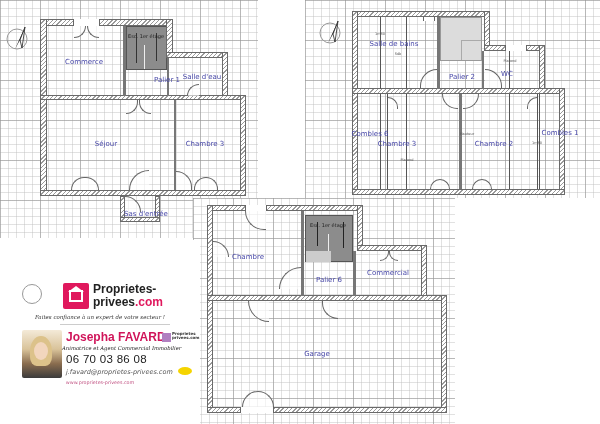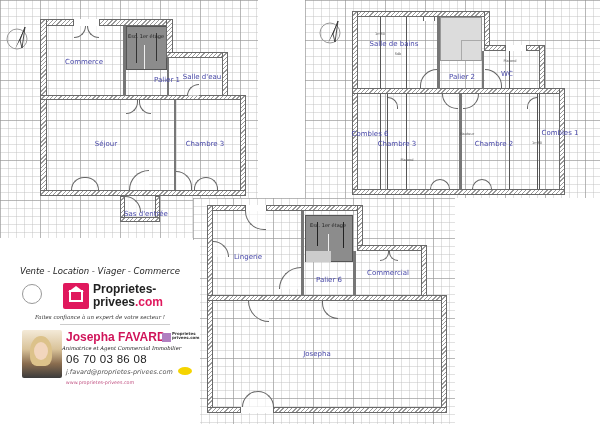--- a/index.html
+++ b/index.html
@@ -188,28 +188,27 @@
   <div class="door" style="left:245px;top:211px;width:21px;height:19px;border-radius:0 0 0 21px;border-top:none;border-right:none;"></div>
   <div class="door" style="left:213px;top:241px;width:16px;height:16px;border-radius:0 16px 0 0;border-bottom:none;border-left:none;"></div>
   <div class="door" style="left:279px;top:267px;width:22px;height:22px;border-radius:22px 0 0 0;border-bottom:none;border-right:none;"></div>
   <div class="door" style="left:248px;top:301px;width:21px;height:21px;border-radius:0 0 0 21px;border-top:none;border-right:none;"></div>
   <div class="door" style="left:322px;top:301px;width:16px;height:18px;border-radius:0 0 0 18px;border-top:none;border-right:none;"></div>
   <div class="door" style="left:380px;top:251px;width:9px;height:10px;border-radius:0 0 10px 0;border-top:none;border-left:none;"></div>
   <div class="door" style="left:389px;top:251px;width:9px;height:10px;border-radius:0 0 0 10px;border-top:none;border-right:none;"></div>
   <div class="door" style="left:242px;top:391px;width:16px;height:16px;border-radius:16px 0 0 0;border-bottom:none;border-right:none;"></div>
   <div class="door" style="left:258px;top:391px;width:16px;height:16px;border-radius:0 16px 0 0;border-bottom:none;border-left:none;"></div>
 
-  <div class="room" style="left:248px;top:257px;">Lingerie</div>
+  <div class="room" style="left:248px;top:257px;">Chambre</div>
   <div class="room" style="left:329px;top:280px;">Palier 6</div>
   <div class="room" style="left:388px;top:273px;">Commercial</div>
-  <div class="room" style="left:317px;top:354px;">Josepha</div>
+  <div class="room" style="left:317px;top:354px;">Garage</div>
 </div>
 
 <div class="brand">
-  <div class="tagline">Vente - Location - Viager - Commerce</div>
   <div class="badge"></div>
   <div class="logo-box">
     <div class="logo-roof"></div>
     <div class="logo-house"></div>
   </div>
   <div class="logo-t1">Proprietes-</div>
   <div class="logo-t2"><span>privees</span><span class="dom">.com</span></div>
   <div class="slogan">Faites confiance à un expert de votre secteur !</div>
   <div class="divider"></div>
   <div class="photo">

